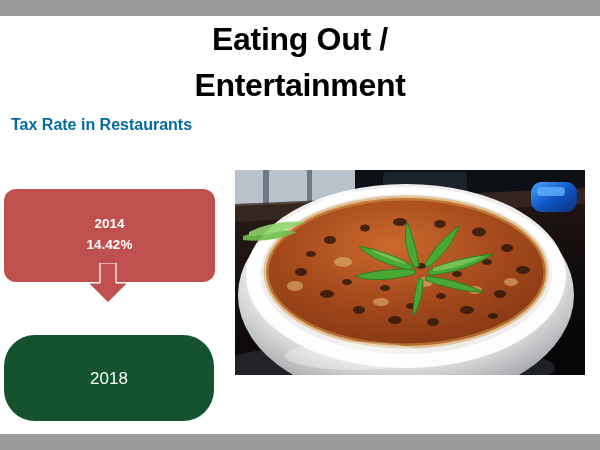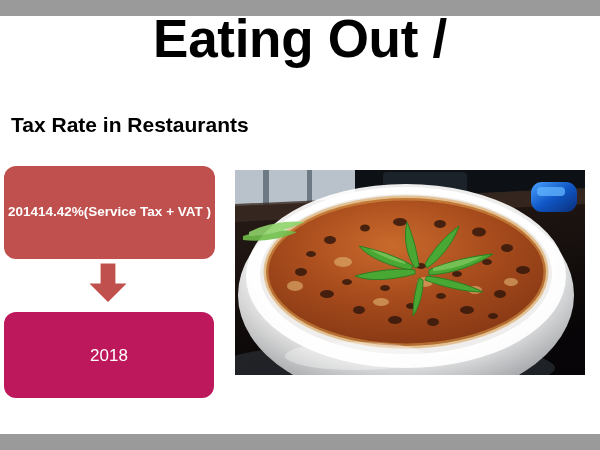--- a/index.html
+++ b/index.html
@@ -33,51 +33,52 @@
   .band-top { top: 0; height: 16px; }
   .band-bottom { top: 434px; height: 16px; }
 
   
   #title {
     position: absolute;
     left: 0;
     top: 16px;
     width: 600px;
     text-align: center;
-    font-size: 53px;
+    font-size: 32px;
     line-height: 46px;
     font-weight: bold;
     color: #000000;
     letter-spacing: -0.3px;
   }
   #title .tline { display: block; white-space: pre; }
 
   
   #subtitle {
     position: absolute;
     left: 11px;
     top: 112px;
-    font-size: 21px;
+    font-size: 16px;
     line-height: 26px;
     font-weight: bold;
-    color: #000000;
+    color: #0369a1;
     white-space: pre;
   }
 
   
   .roundbox {
     position: absolute;
     border-radius: 12px;
     box-sizing: border-box;
     display: flex;
-    flex-direction: row;
+    flex-direction: column;
     align-items: center;
     justify-content: center;
     color: #ffffff;
     text-align: center;
+    margin-top: 23px;
   }
   #box-2014 {
     left: 4px;
     top: 166px;
     width: 211px;
     height: 93px;
     background: #c0504d;
     padding: 4px 6px 6px 6px;
   }
   #box-2014 .ln {
@@ -87,22 +88,23 @@
   }
   #box-2014 .l1 { font-size: 13.5px; line-height: 20px; }
   #box-2014 .l2 { font-size: 13.5px; line-height: 21px; text-align: right; }
   #box-2014 .l3 { font-size: 13.5px; line-height: 21px; }
 
   #box-2018 {
     left: 4px;
     top: 312px;
     width: 210px;
     height: 86px;
-    background: #be185d;
+    background: #14532d;
     padding: 4px 6px 3px 6px;
+    border-radius: 31px;
   }
   #box-2018 .ln { display: block; white-space: pre; font-weight: normal; }
   #box-2018 .l1 { font-size: 17px; line-height: 24px; }
   #box-2018 .l2 { font-size: 26px; line-height: 33px; }
 
   
   #arrow {
     position: absolute;
     left: 87px;
     top: 263px;
@@ -124,28 +126,28 @@
 </style>
 </head>
 <body>
 
 <div id="slide">
 
   <div class="band band-top"></div>
 
   <div id="title">
     <span class="tline">Eating Out /</span>
+    <span class="tline">Entertainment</span>
   </div>
 
   <div id="subtitle">Tax Rate in Restaurants</div>
 
   <div class="roundbox" id="box-2014">
     <span class="ln l1">2014</span>
     <span class="ln l2">14.42%</span>
-    <span class="ln l3">(Service Tax + VAT )</span>
   </div>
 
   <div id="arrow">
     <svg width="42" height="41" viewBox="0 0 42 41" xmlns="http://www.w3.org/2000/svg">
       <polygon points="13,0 29,0 29,20 41,20 21,40 1,20 13,20" fill="#c0504d" stroke="#ffffff" stroke-width="1.2" stroke-linejoin="round"></polygon>
     </svg>
   </div>
 
   <div class="roundbox" id="box-2018">
     <span class="ln l1">2018</span>

